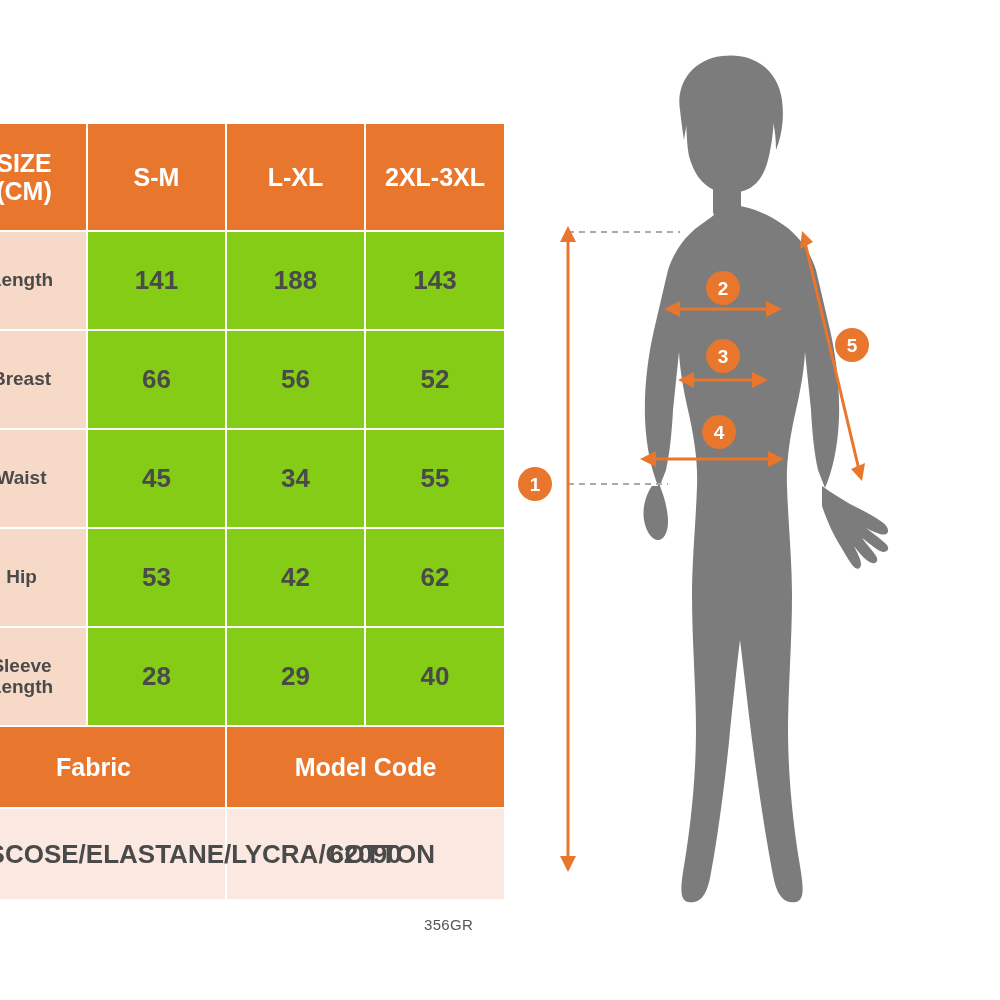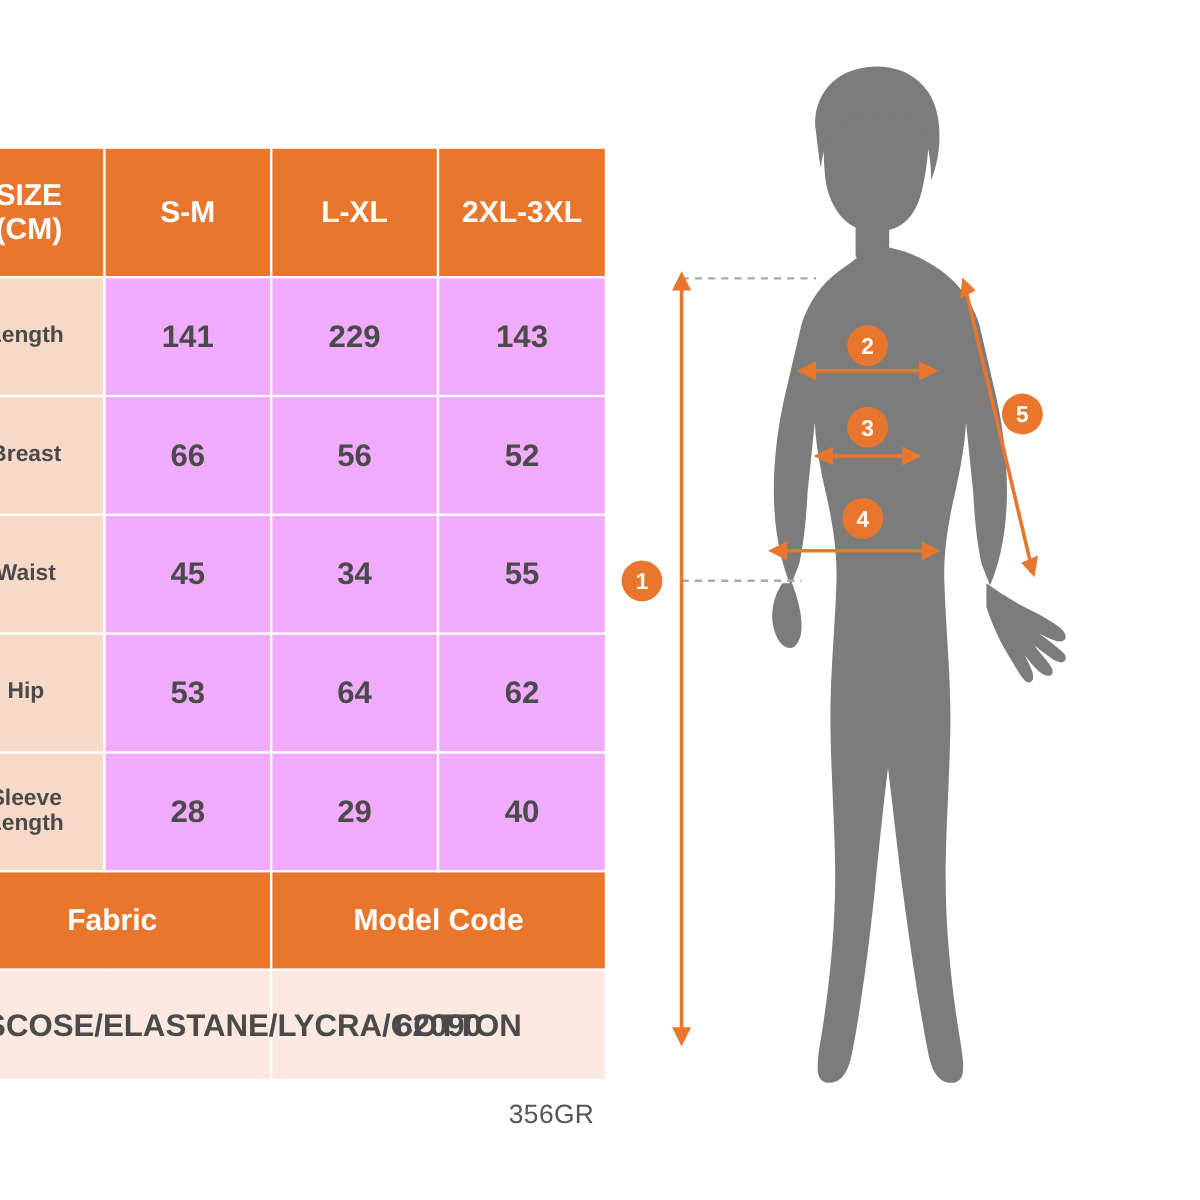--- a/index.html
+++ b/index.html
@@ -43,21 +43,21 @@
   }
   .row-label {
     background: #f7d9c8;
     color: #4a4a4a;
     font-size: 19px;
     height: 95px;
     line-height: 1.1;
     padding-right: 6px;
   }
   .val-cell {
-    background: #f0abfc;
+    background: #84cc16;
     color: #4a4a4a;
     font-size: 26px;
     height: 95px;
   }
   .foot-hdr {
     background: #e8762c;
     color: #ffffff;
     font-size: 25px;
     height: 78px;
   }
@@ -69,21 +69,21 @@
   }
   .col-a { width: 122px; }
   .col-b { width: 135px; }
   .col-c { width: 135px; }
   .col-d { width: 136px; }
 
   #table-note {
     position: absolute;
     left: 424px;
     top: 916px;
-    font-size: 22px;
+    font-size: 15px;
     color: #555555;
     font-weight: normal;
     letter-spacing: .3px;
     text-align: center;
   }
 
   
   #diagram {
     position: absolute;
     left: 500px;
@@ -114,21 +114,21 @@
       <th class="hdr-cell col-b">S-M</th>
       <th class="hdr-cell col-c">L-XL</th>
       <th class="hdr-cell col-d">2XL-3XL</th>
     </tr>
 
     <tr>
       <td class="row-label col-a">
         <div>Length</div>
       </td>
       <td class="val-cell col-b">141</td>
-      <td class="val-cell col-c">229</td>
+      <td class="val-cell col-c">188</td>
       <td class="val-cell col-d">143</td>
     </tr>
 
     <tr>
       <td class="row-label col-a">
         <div>Breast</div>
       </td>
       <td class="val-cell col-b">66</td>
       <td class="val-cell col-c">56</td>
       <td class="val-cell col-d">52</td>
@@ -141,21 +141,21 @@
       <td class="val-cell col-b">45</td>
       <td class="val-cell col-c">34</td>
       <td class="val-cell col-d">55</td>
     </tr>
 
     <tr>
       <td class="row-label col-a">
         <div>Hip</div>
       </td>
       <td class="val-cell col-b">53</td>
-      <td class="val-cell col-c">64</td>
+      <td class="val-cell col-c">42</td>
       <td class="val-cell col-d">62</td>
     </tr>
 
     <tr>
       <td class="row-label col-a">
         <div>Sleeve</div>
         <div>Length</div>
       </td>
       <td class="val-cell col-b">28</td>
       <td class="val-cell col-c">29</td>

